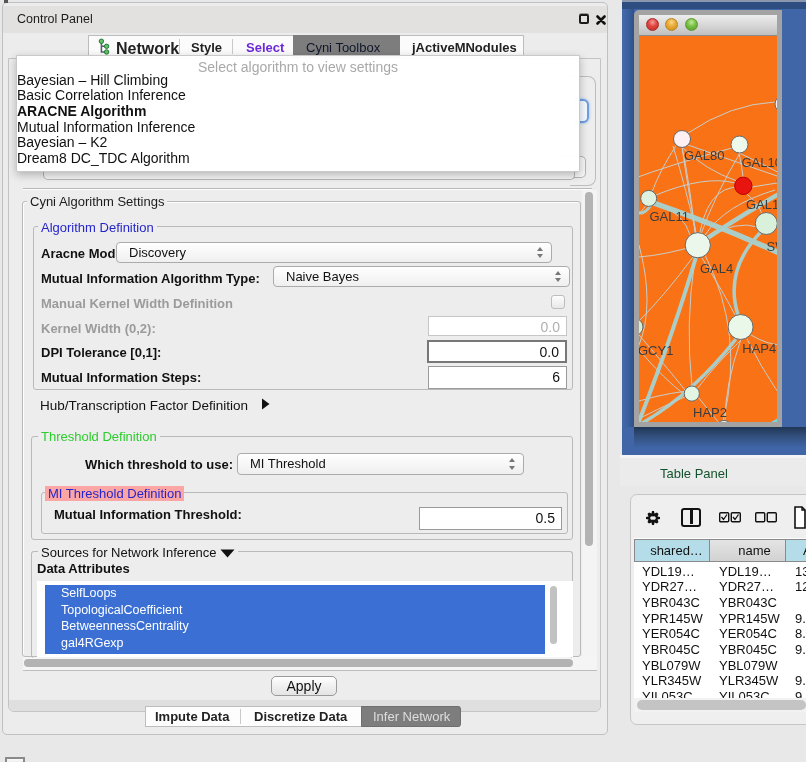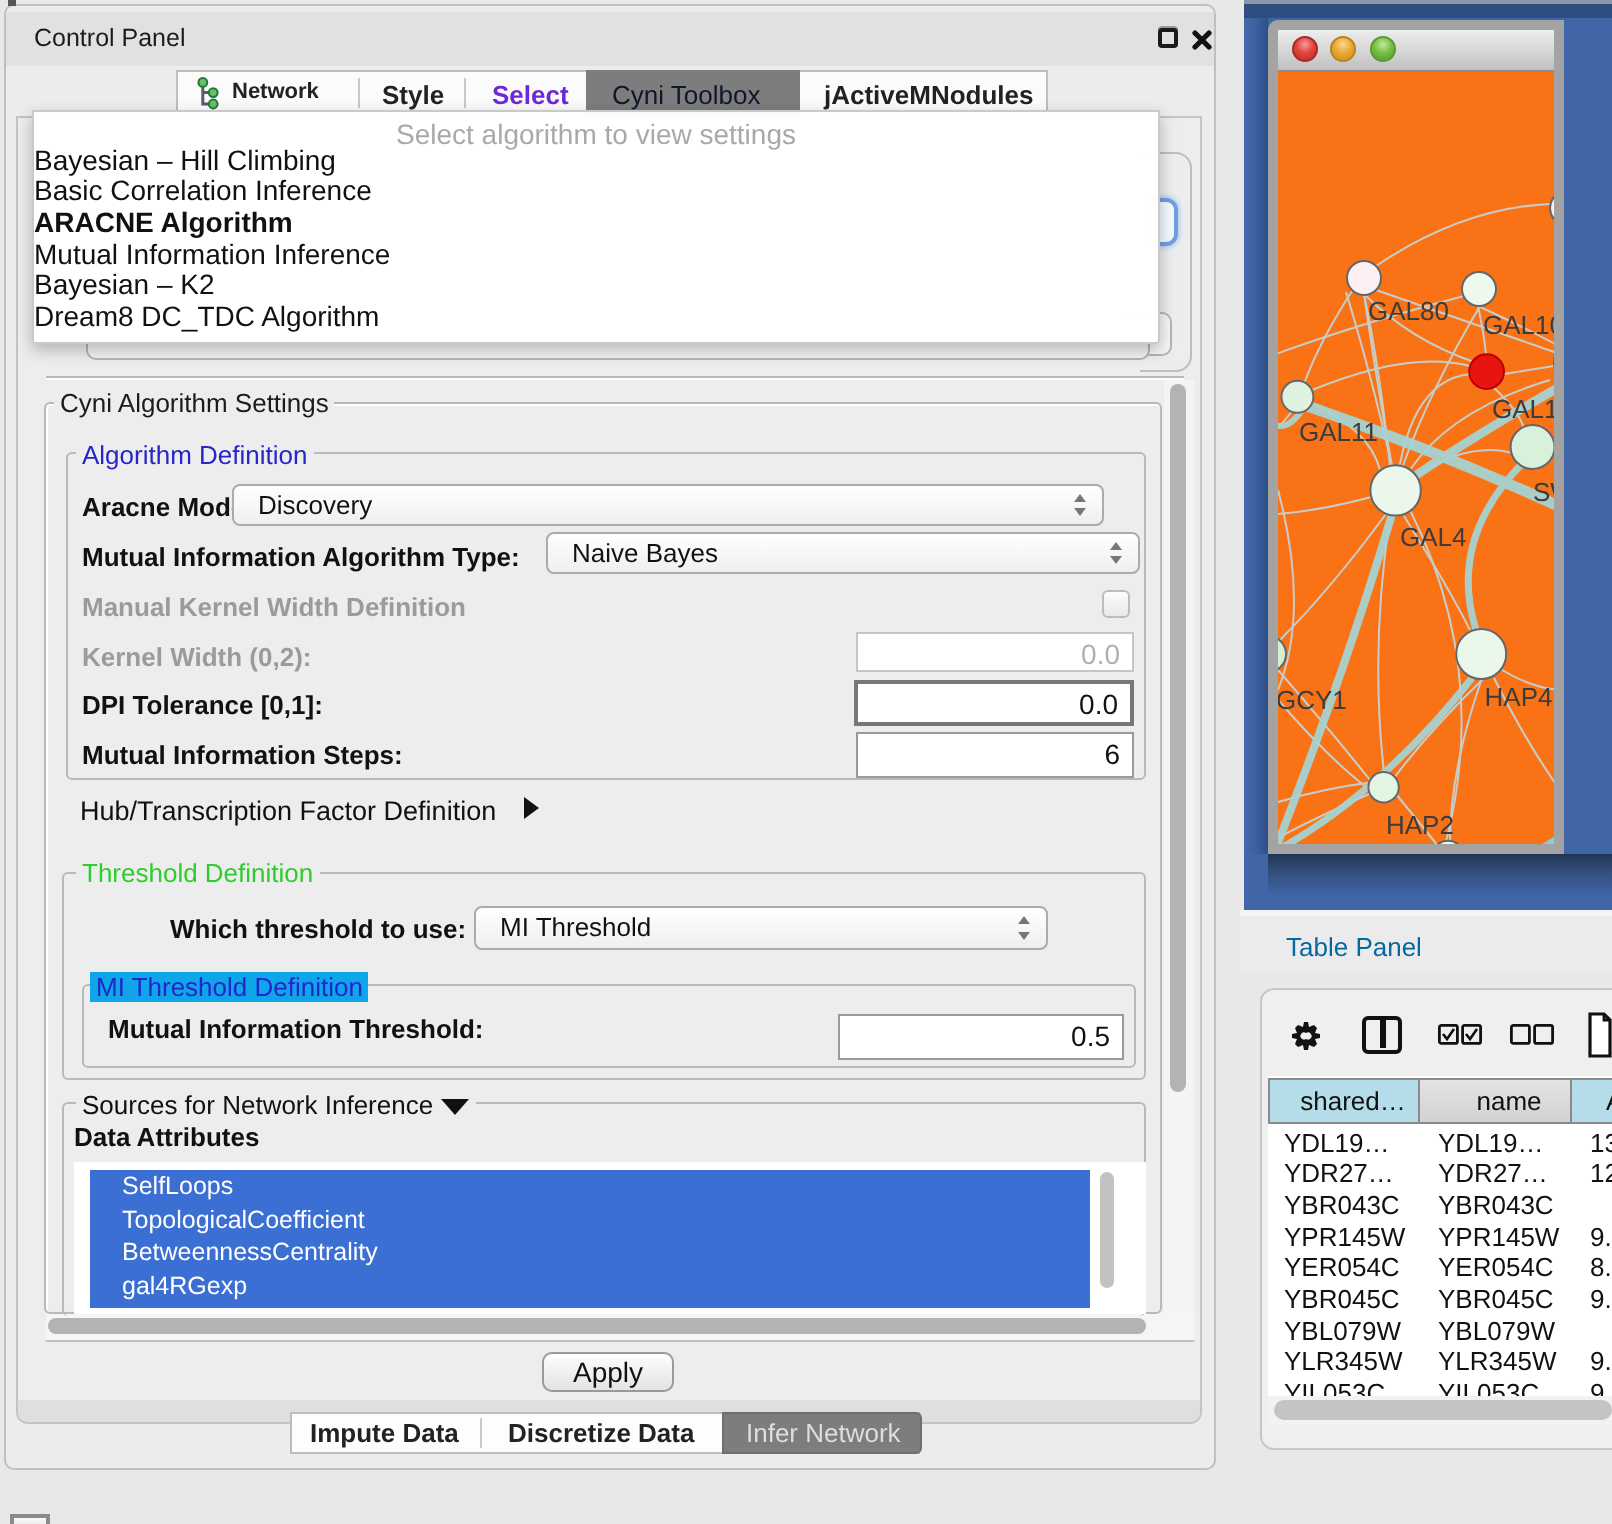--- a/index.html
+++ b/index.html
@@ -103,21 +103,21 @@
       <text x="633" y="349.5">GCY1</text>
       <text x="737.3" y="348">HAP4</text>
       <text x="799.5" y="348">Y</text>
       <text x="688" y="412">HAP2</text>
     </g>
   </svg>
 </div>
 
 <div class="abs" style="left:620px; top:455px; width:186px; height:31px; background:#ebebeb;"></div>
 <div class="abs" style="left:620px; top:455px; width:186px; height:3px; background:#f4f4f4;"></div>
-<div class="abs" style="left:643px; top:466px; font-size:13px; color:#0369a1;">Table Panel</div>
+<div class="abs" style="left:660px; top:466px; font-size:13px; color:#14532d;">Table Panel</div>
 
 <div class="abs" style="left:630px; top:494px; width:184px; height:231px; background:#efefef; border:1px solid #c6c6c6; border-radius:7px;"></div>
 
 <div class="abs" style="left:2px; top:2px; width:606px; height:733px; background:#ececec; border:1px solid #c0c0c0; border-radius:5px;"></div>
 <div class="abs" style="left:4px; top:0px; width:4px; height:3px; background:#555;"></div>
 <div class="abs" style="left:3px; top:6px; width:604px; height:27px; background:#e3e1e0;"></div>
 <div class="abs" style="left:17px; top:11.5px; font-size:12.5px; color:#1c1c1c;">Control Panel</div>
 
 <div class="abs" style="left:579px; top:14px; width:10px; height:10px; border:2px solid #1a1a1a; border-radius:2px; box-shadow:0 -1px 0 #9a9a9a;"></div>
 <svg class="abs" style="left:596px; top:15px;" width="10" height="10" viewBox="0 0 10 10">
@@ -125,21 +125,21 @@
   </svg>
 
 <div class="abs" style="left:88px; top:35px; width:436px; height:23px; background:#fbfbfb; border:1px solid #bdbdbd; border-bottom:1px solid #cfcfcf;"></div>
 <div class="abs" style="left:293px; top:35px; width:107px; height:23px; background:#7d7d7d;"></div>
 <svg class="abs" style="left:96px; top:37px;" width="14" height="18" viewBox="0 0 14 18">
   <path d="M5.4,4.2 V15 H10.6 M5.4,9.3 H10.6" stroke="#565c6c" stroke-width="1.5" fill="none"></path>
   <circle cx="5.4" cy="4.2" r="2.2" fill="#6abf69" stroke="#1e7a36" stroke-width="1"></circle>
   <circle cx="10.6" cy="9.3" r="2.2" fill="#6abf69" stroke="#1e7a36" stroke-width="1"></circle>
   <circle cx="10.6" cy="15" r="2.2" fill="#6abf69" stroke="#1e7a36" stroke-width="1"></circle>
 </svg>
-<div class="abs" style="left:116px; top:40px; font-size:11px; font-weight:bold; color:#222;">Network</div>
+<div class="abs" style="left:116px; top:40px; font-size:16px; font-weight:bold; color:#222;">Network</div>
 <div class="abs" style="left:179px; top:39px; width:1px; height:15px; background:#c9c9c9;"></div>
 <div class="abs" style="left:191px; top:40px; font-size:13px; font-weight:bold; color:#222;">Style</div>
 <div class="abs" style="left:232px; top:39px; width:1px; height:15px; background:#c9c9c9;"></div>
 <div class="abs" style="left:246px; top:40px; font-size:13px; font-weight:bold; color:#6d28d9;">Select</div>
 <div class="abs" style="left:306px; top:40px; font-size:13px; color:#0f172a;">Cyni Toolbox</div>
 <div class="abs" style="left:412px; top:40px; font-size:13px; font-weight:bold; color:#222;">jActiveMNodules</div>
 
 <div class="abs" style="left:8px; top:58px; width:593px; height:654px; background:#ededed; border:1px solid #c4c4c4; border-radius:0 0 6px 6px;"></div>
 
 <div class="abs" style="left:570px; top:76px; width:26px; height:110px; border:1px solid #bdbdbd; border-left:none; border-radius:0 8px 8px 0; background:#ededed;"></div>
@@ -180,21 +180,21 @@
 <div class="abs" style="left:40px; top:398px; font-size:13.5px; color:#111;">Hub/Transcription Factor Definition</div>
 <svg class="abs" style="left:261px; top:398px;" width="9" height="12" viewBox="0 0 9 12">
     <path d="M1,0.5 L8.5,6 L1,11.5 Z" fill="#111"></path>
   </svg>
 
 <div class="abs" style="left:31px; top:436px; width:542px; height:104px; border:1px solid #b9b9b9; border-radius:3px;"></div>
 <div class="abs" style="left:38px; top:429px; background:#ededed; padding:0 3px; font-size:13px; color:#2ecc2e;">Threshold Definition</div>
 <div class="abs" style="left:85px; top:457px; font-size:13px; font-weight:bold; color:#111;">Which threshold to use:</div>
 <div class="abs combo" style="left:237px; top:453px; width:287px; height:22px;"><span style="margin-left:12px;">MI Threshold</span></div>
 <div class="abs" style="left:41px; top:492px; width:527px; height:42px; border:1px solid #b9b9b9; border-radius:3px;"></div>
-<div class="abs" style="left:45px; top:486px; background:#0ea5e9; padding:0 3px; font-size:13px; color:#2525cc;">MI Threshold Definition</div>
+<div class="abs" style="left:45px; top:486px; background:#fca5a5; padding:0 3px; font-size:13px; color:#2525cc;">MI Threshold Definition</div>
 <div class="abs" style="left:54px; top:507px; font-size:13px; font-weight:bold; color:#111;">Mutual Information Threshold:</div>
 <div class="abs field" style="left:419px; top:507px; width:143px; height:23px;padding-left:12px;">0.5</div>
 
 <div class="abs" style="left:31px; top:551px; width:542px; height:107px; border:1px solid #b9b9b9; border-top:1px solid #b9b9b9; border-radius:3px; border-bottom:none;"></div>
 <div class="abs" style="left:38px; top:545px; background:#ededed; padding:0 3px; font-size:13px; color:#111;">Sources for Network Inference <svg width="15" height="9" viewBox="0 0 15 9" style="vertical-align:-1px;">
       <path d="M0.5,0.5 L14.5,0.5 L7.5,8.5 Z" fill="#111"></path>
     </svg></div>
 <div class="abs" style="left:37px; top:560.5px; font-size:13px; font-weight:bold; color:#111;">Data Attributes</div>
 <div class="abs" style="left:37px; top:581px; width:536px; height:76px; background:#fff;"></div>
 <div class="abs" style="left:45px; top:584.5px; width:500px; height:69.5px; background:#3b6fd3;"></div>

